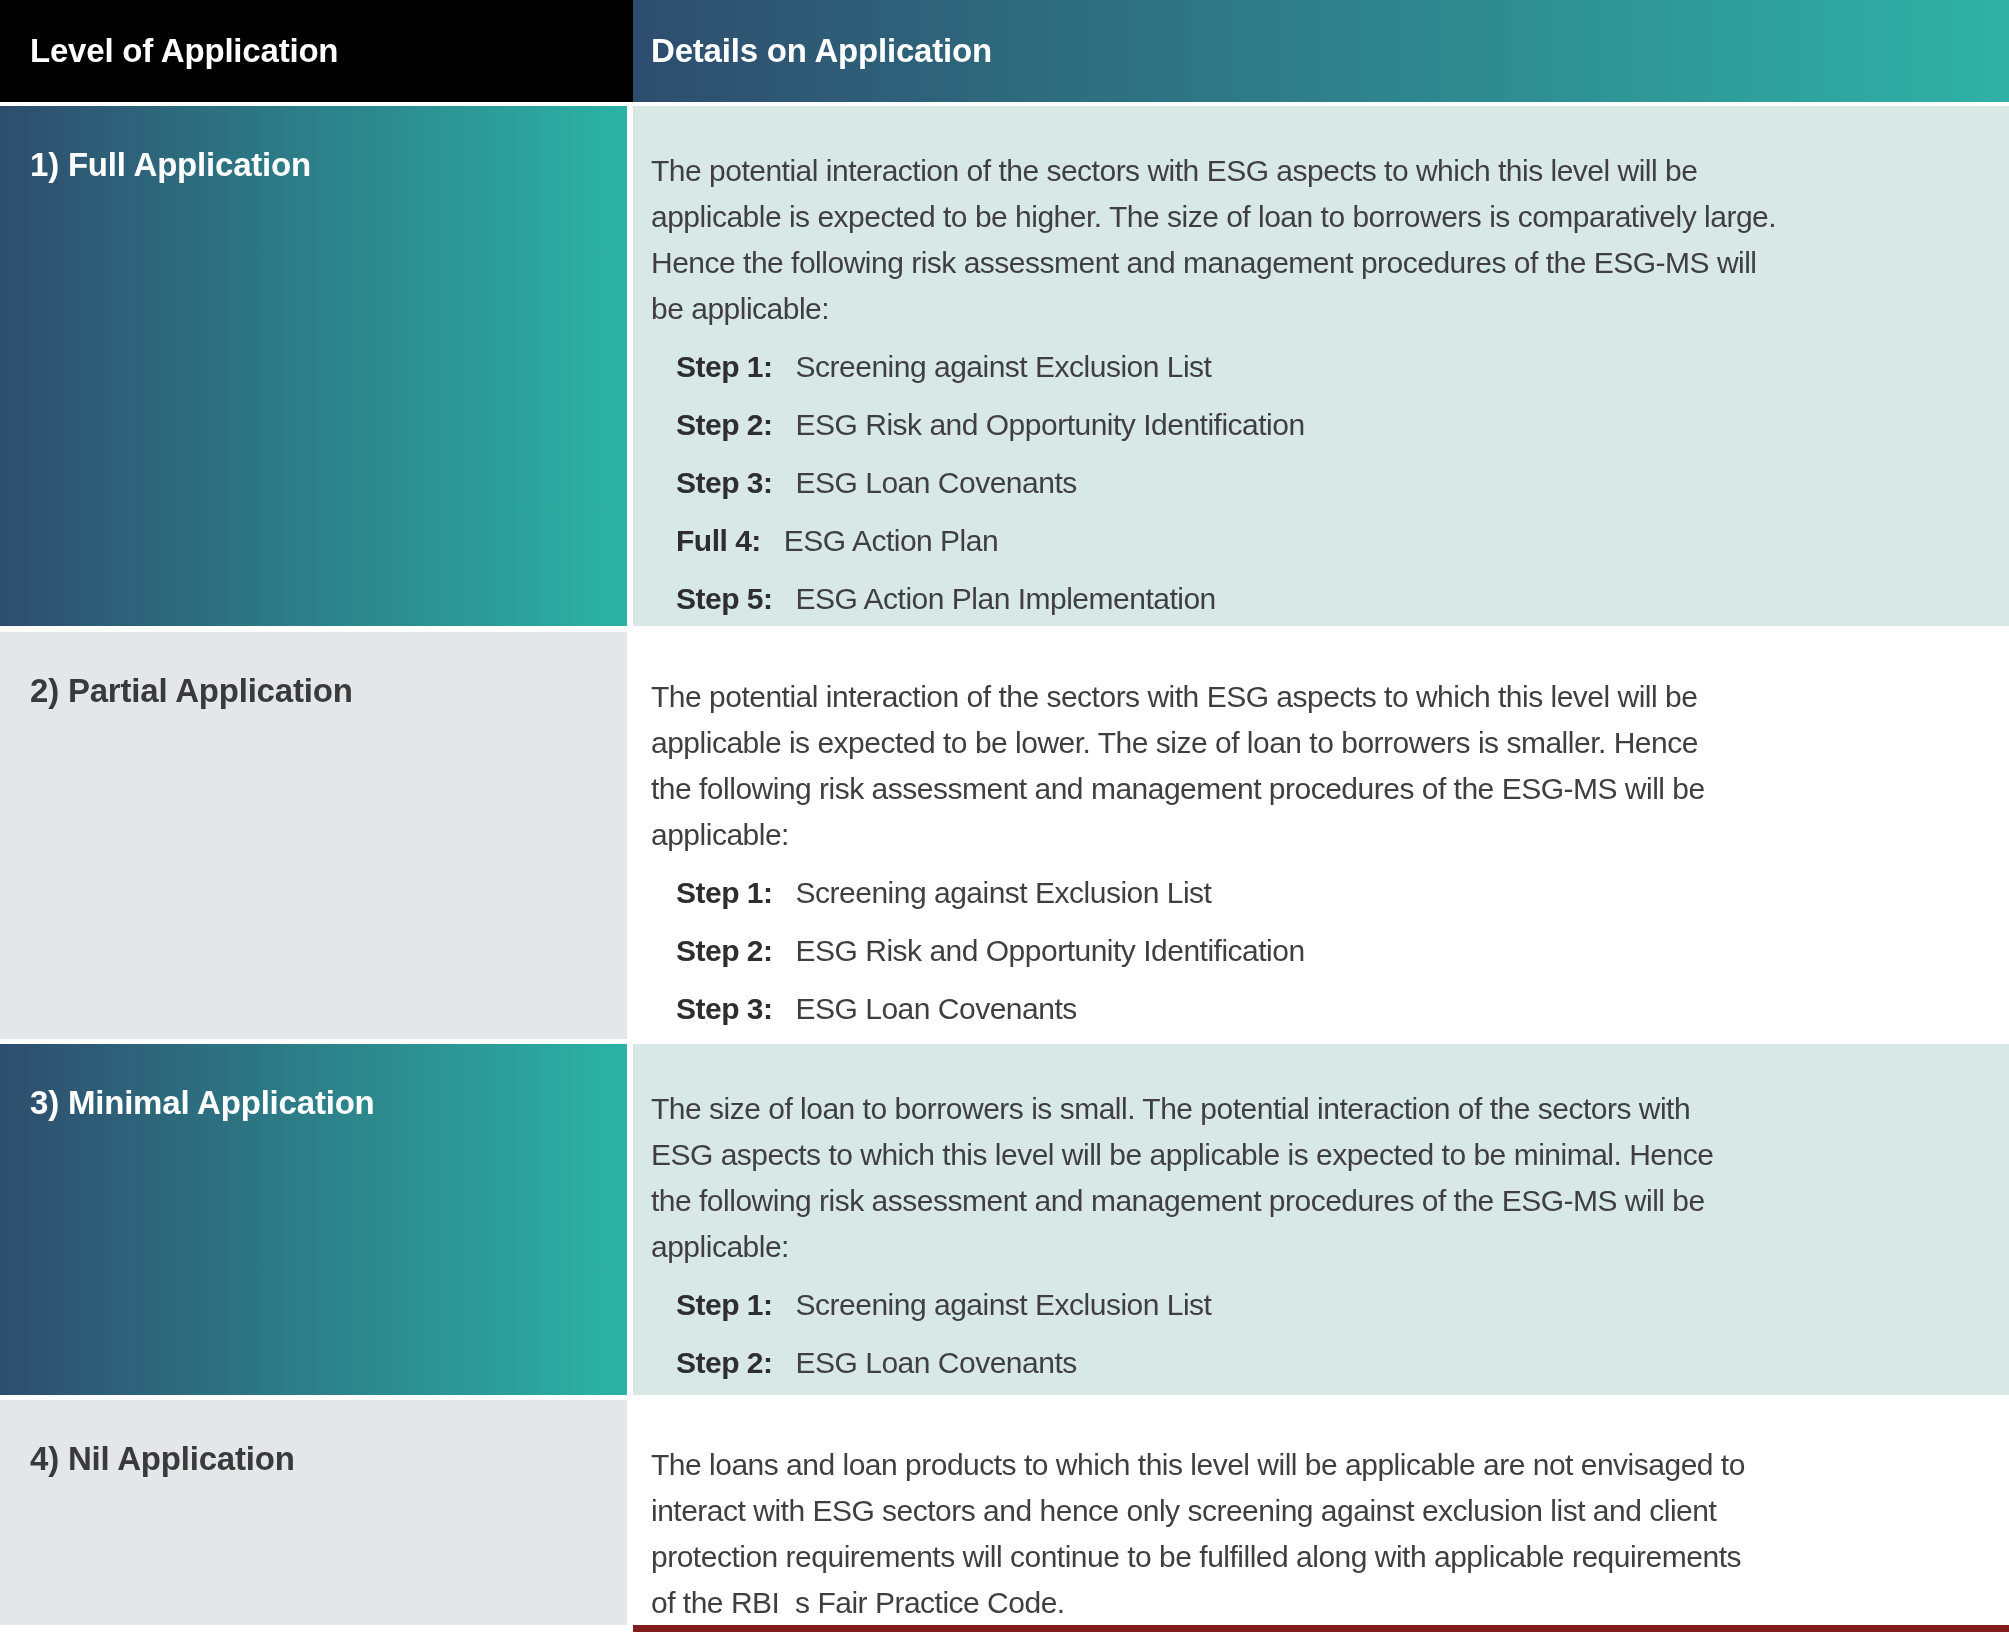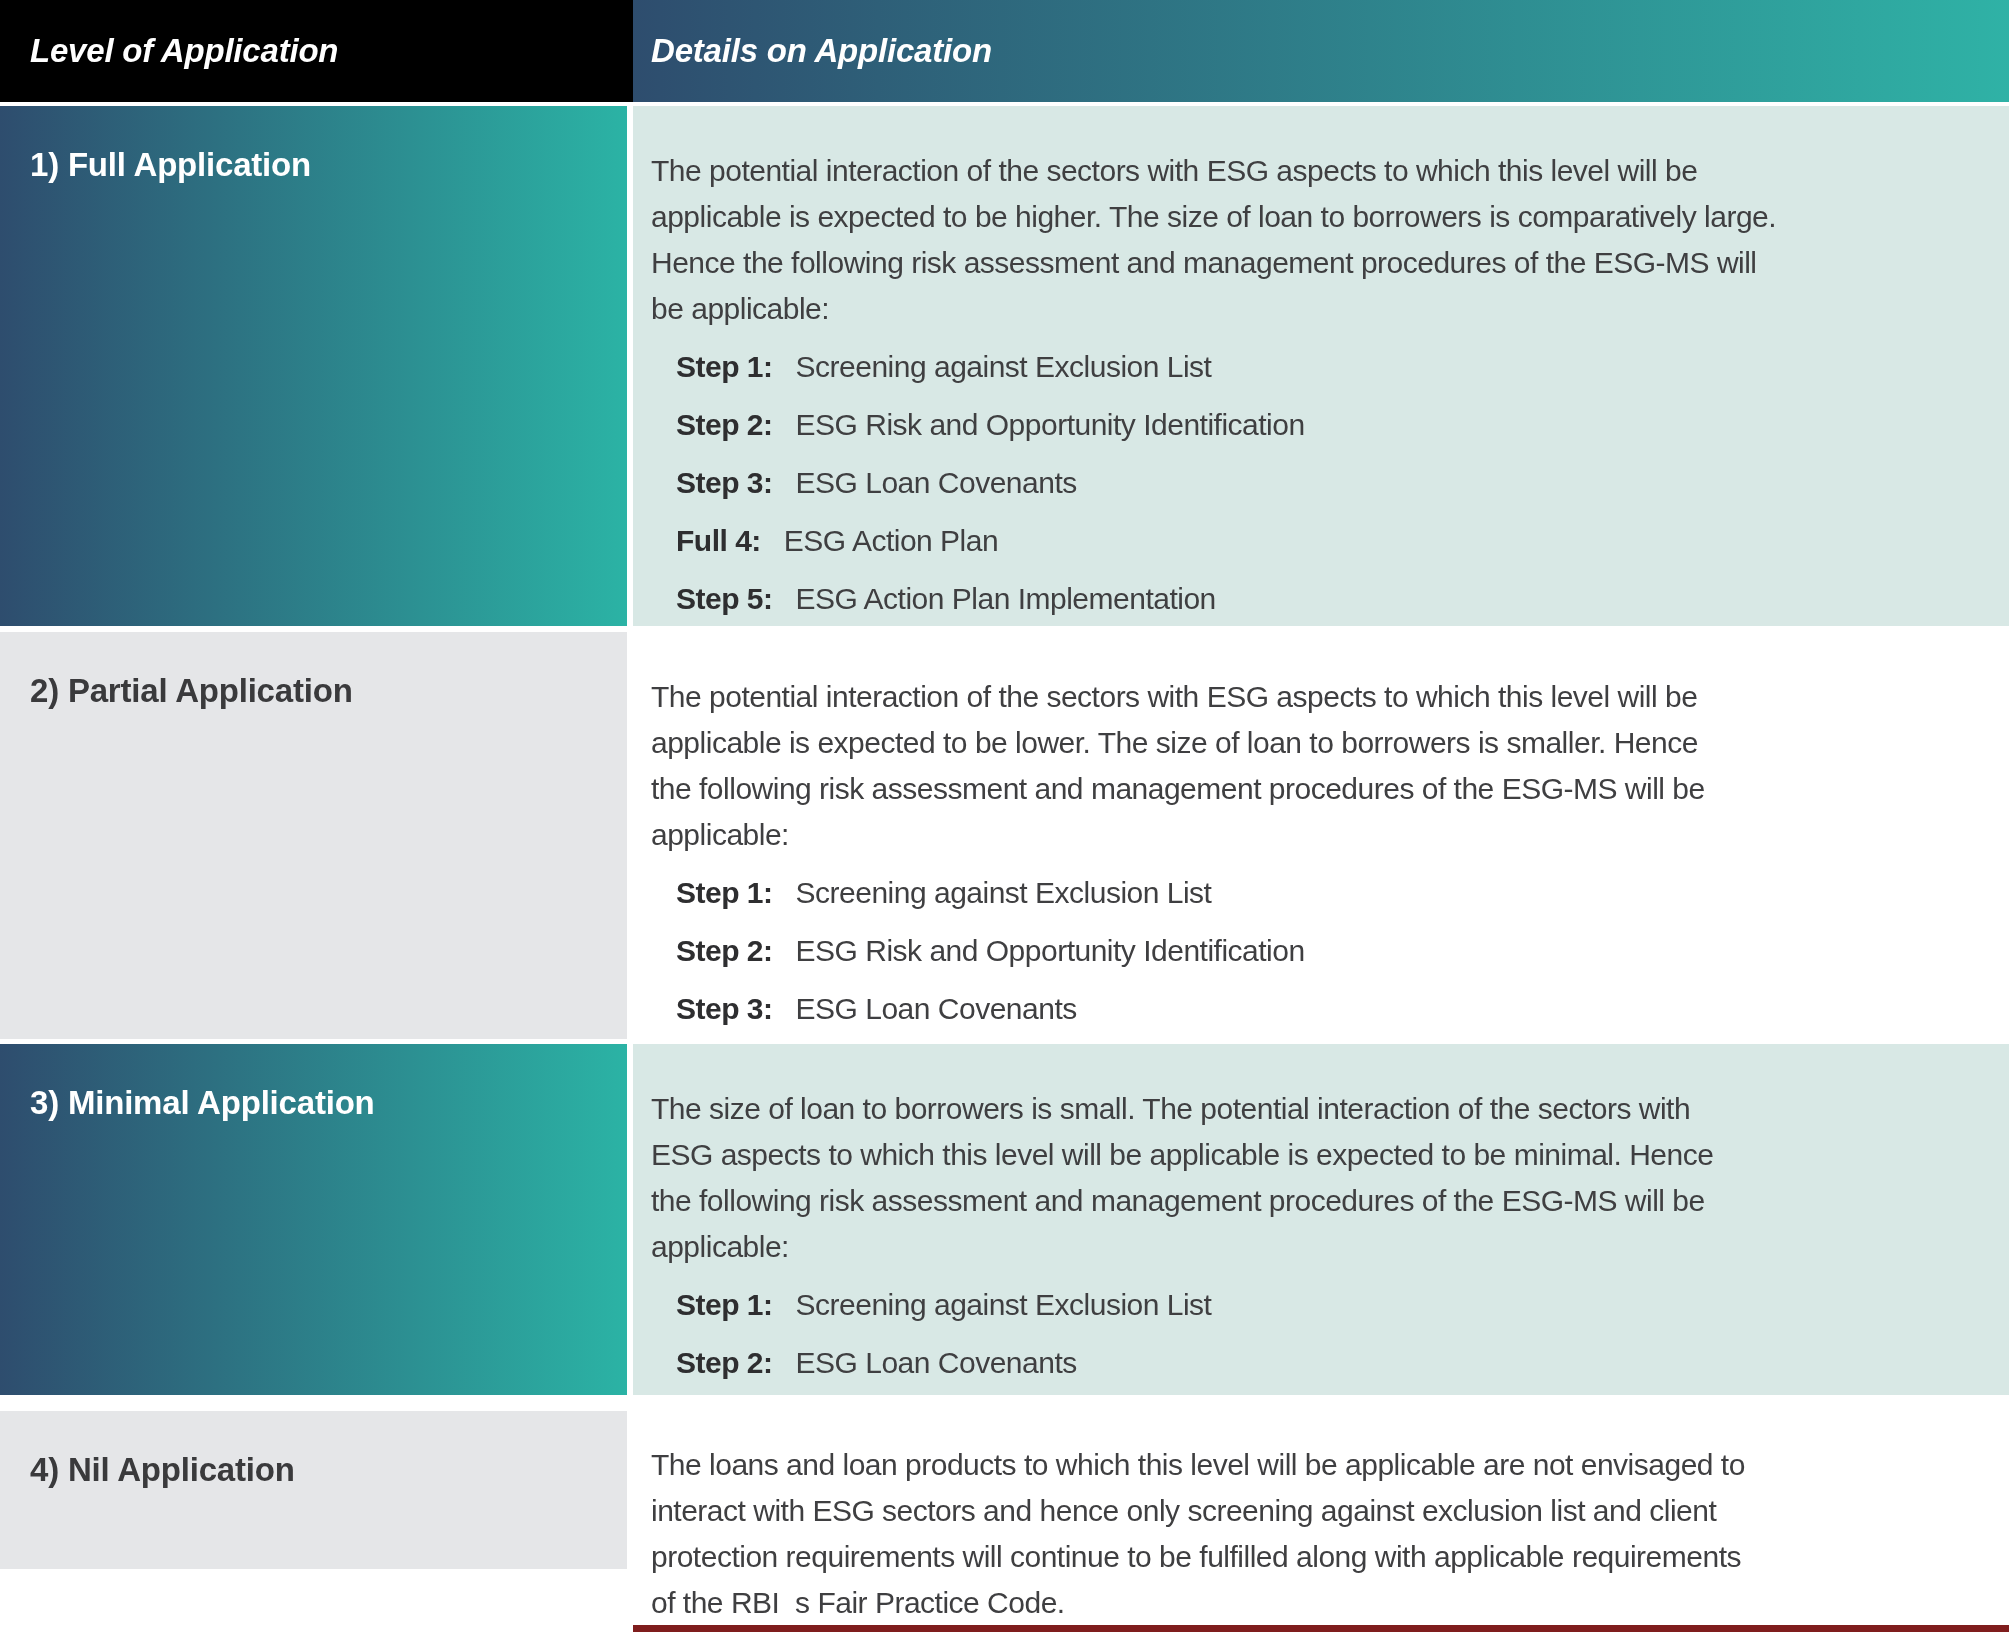--- a/index.html
+++ b/index.html
@@ -4,32 +4,32 @@
 <style>
   html,body{margin:0;padding:0;background:#ffffff;}
   body{font-family:"Liberation Sans", sans-serif;}
   .table{position:relative;width:2009px;height:1636px;background:#ffffff;overflow:hidden;}
   .row{display:flex;width:100%;}
   .cell-left{width:627px;box-sizing:border-box;padding:40px 10px 0 30px;overflow:hidden;flex:0 0 auto;}
   .divider{width:6px;flex:0 0 auto;}
   .cell-right{flex:1 1 auto;box-sizing:border-box;padding:42px 45px 0 18px;overflow:hidden;}
 
   
-  .header-row{height:102px;margin-bottom:4px;font-style:italic;}
+  .header-row{height:102px;margin-bottom:4px;}
   .header-row .cell-left{background:#000000;display:flex;align-items:center;padding-top:0;}
   .header-row .divider{background:#000000;}
   .header-row .cell-right{background:linear-gradient(90deg,#2e4d6e 0%,#2fb2a6 100%);display:flex;align-items:center;padding-top:0;}
   .header-text{color:#ffffff;font-weight:bold;font-size:33px;letter-spacing:-0.2px;}
 
   
   .row-1{height:520px;margin-bottom:6px;}
   .row-2{height:407px;margin-bottom:5px;}
   .row-3{height:351px;margin-bottom:5px;}
   .row-4{height:236px;align-items:flex-start;}
-  .row-4 .cell-left{height:158px;margin-top:11px;}
+  .row-4 .cell-left{height:225px;}
   .row-4 .cell-right{height:232px;border-bottom:7px solid #7f1d1d;}
 
   .bg-gradient{background:linear-gradient(90deg,#2e4d6e 0%,#2bb3a5 100%);}
   .bg-gray{background:#e5e6e8;}
   .bg-mint{background:#d8e8e5;}
   .bg-white{background:#ffffff;}
 
   .level-label{font-weight:bold;font-size:33px;letter-spacing:-0.2px;}
   .level-light{color:#ffffff;}
   .level-dark{color:#3a3a3c;}

